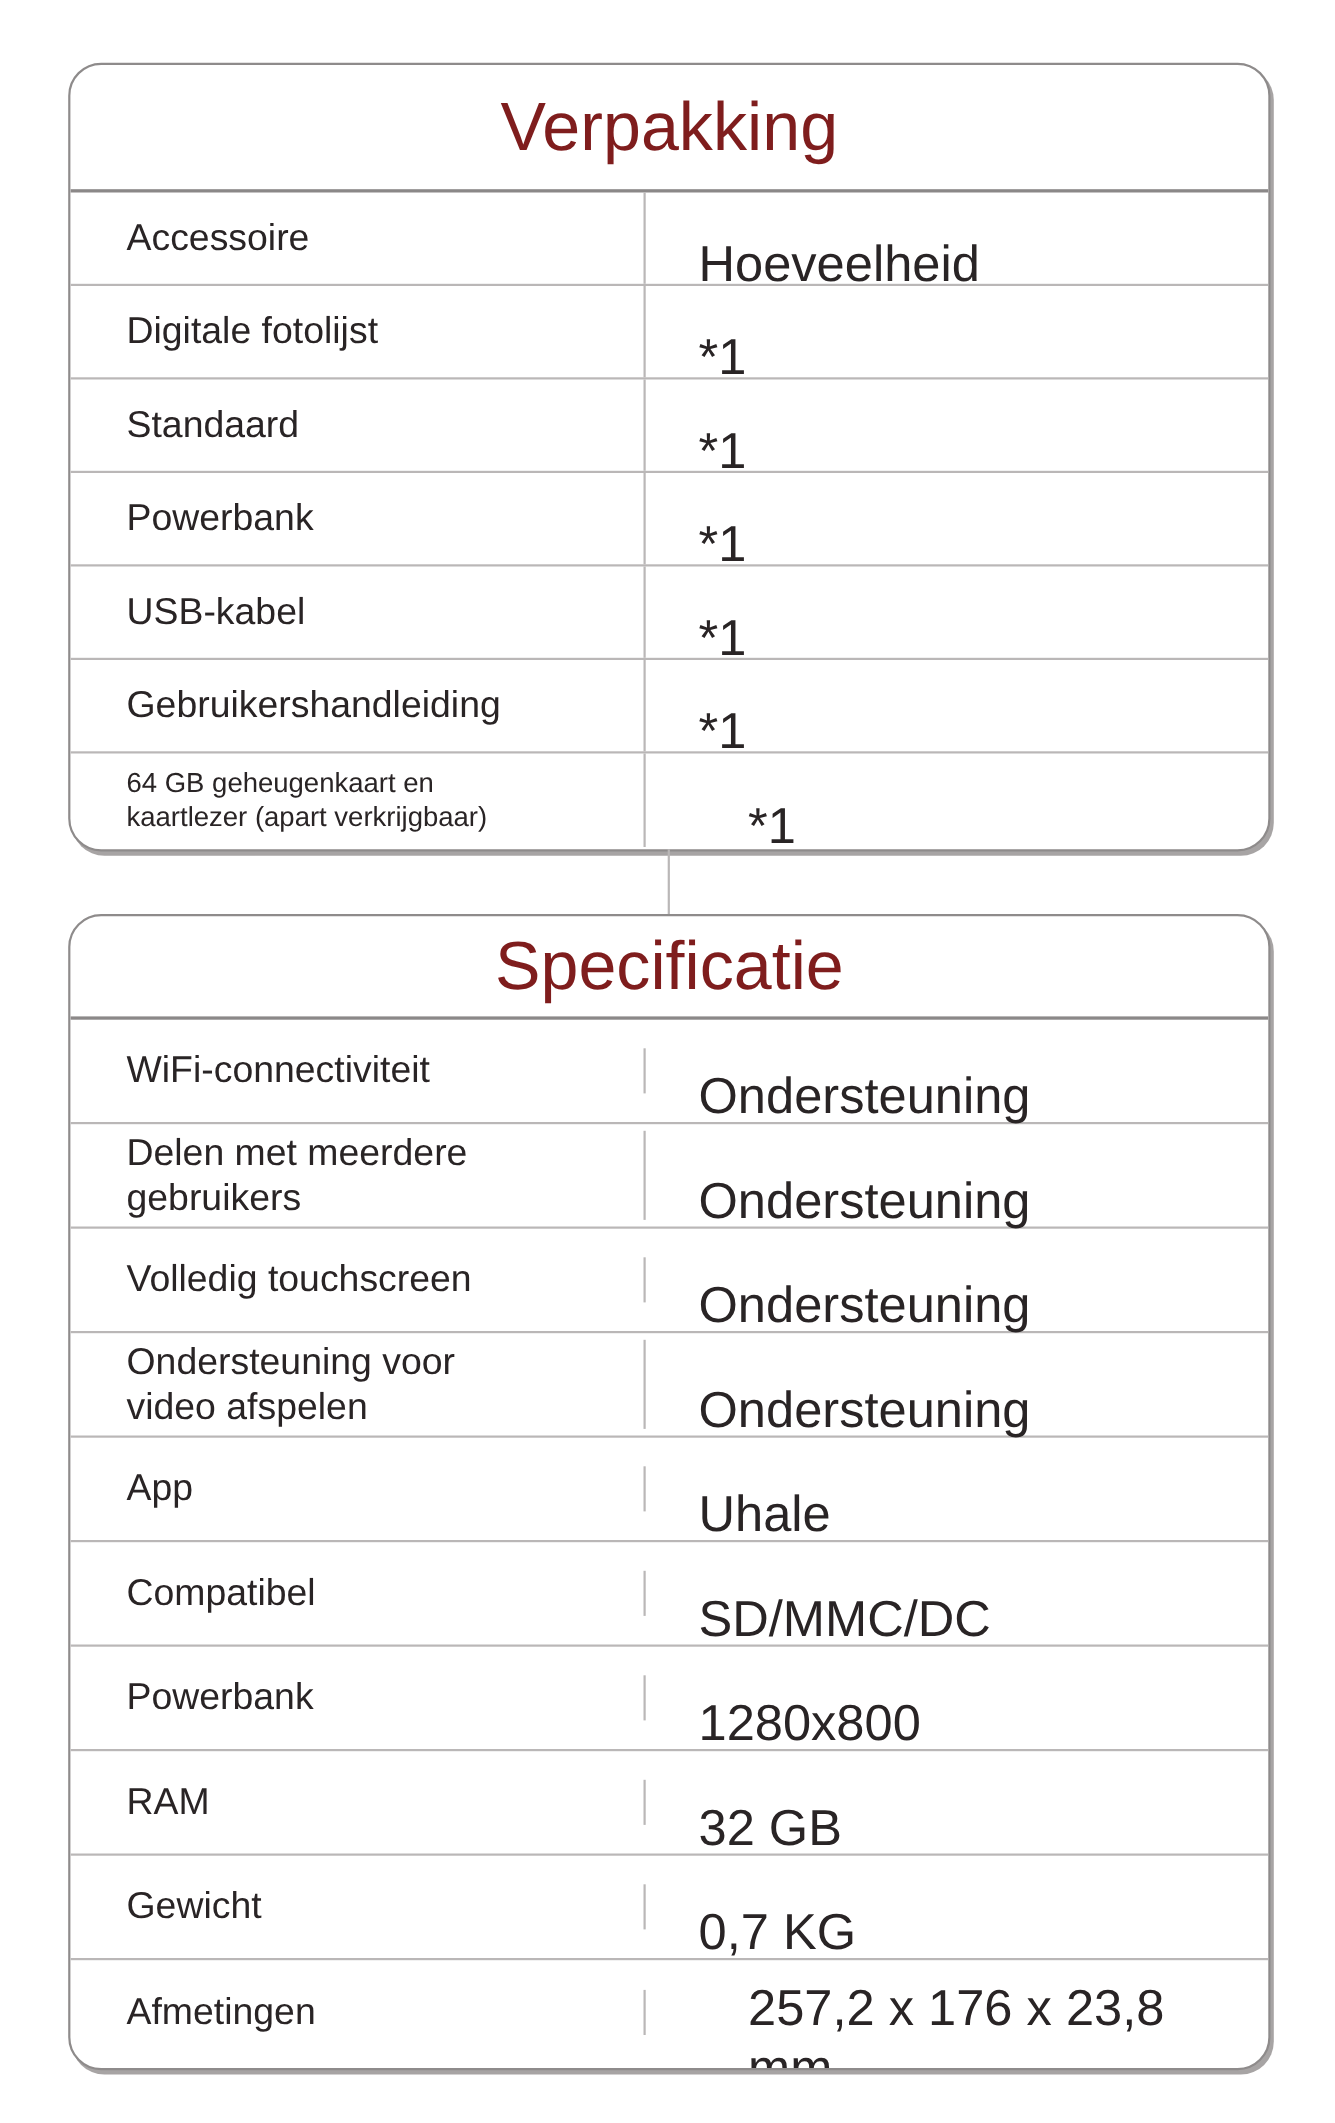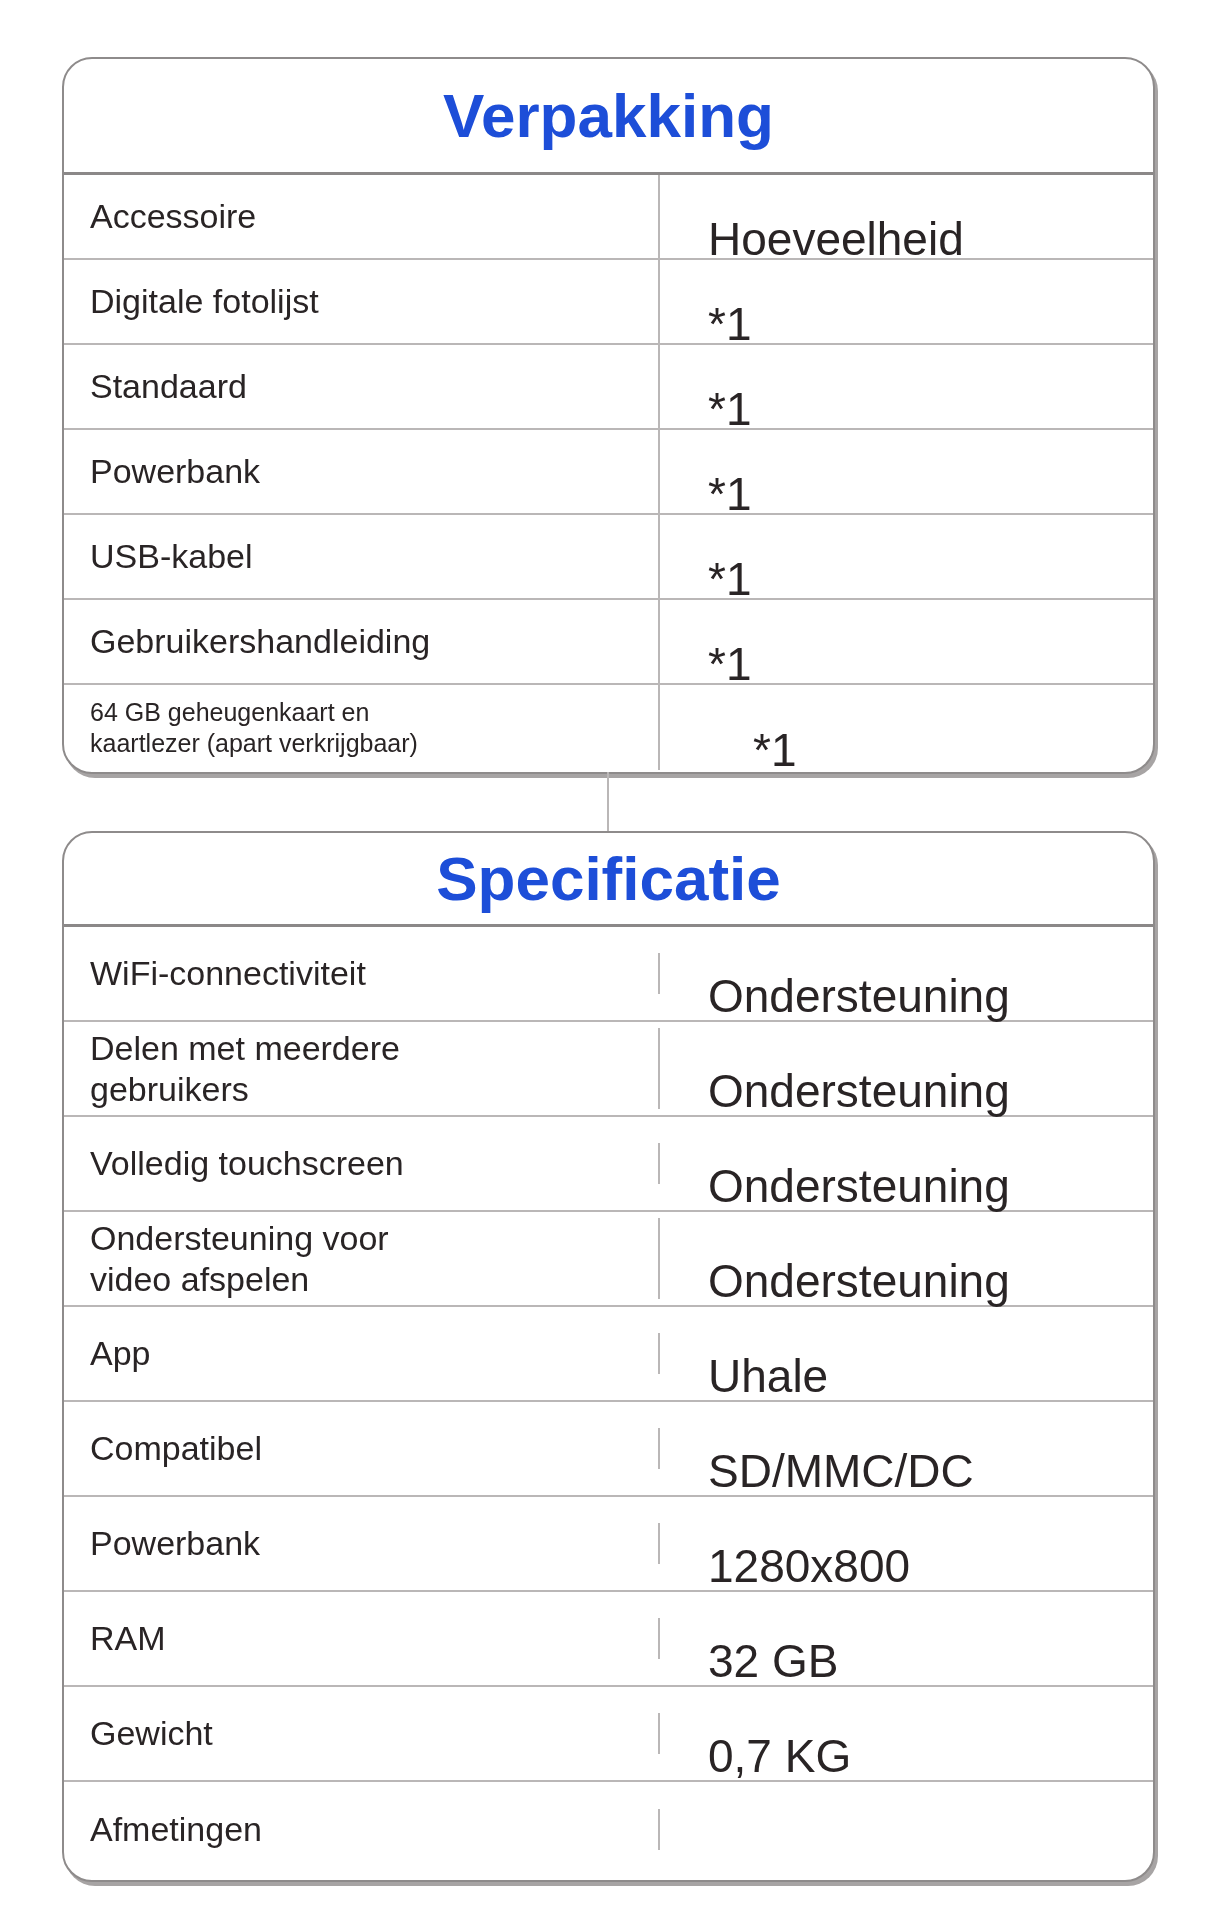--- a/index.html
+++ b/index.html
@@ -20,42 +20,42 @@
     border-radius: 30px;
     box-shadow: 3px 4px 0 #a7a4a4;
     box-sizing: border-box;
     overflow: hidden;
   }
   #verpakking-card { top: 57px; height: 717px; }
   #specificatie-card { top: 831px; height: 1051px; }
 
   .card-title {
     display: flex; align-items: center; justify-content: center;
-    font-size: 62px; font-weight: bold;
-    color: #1d4ed8;
+    font-size: 62px; font-weight: normal;
+    color: #7f1d1d;
     border-bottom: 3px solid #8b8888;
     box-sizing: border-box;
   }
   #verpakking-card .card-title { height: 116px; }
   #specificatie-card .card-title { height: 94px; }
 
   .trow {
     display: flex;
     box-sizing: border-box;
     border-bottom: 2px solid #bab7b7;
   }
   .trow:last-child { border-bottom: none; gap: 45px; }
   #verpakking-card .trow { height: 85px; }
   #specificatie-card .trow { height: 95px; align-items: center; }
 
   .cl {
-    width: 596px;
+    width: 523px;
     box-sizing: border-box;
     border-right: 2px solid #bab7b7;
-    padding-left: 26px; padding-right: 20px;
+    padding-left: 51px; padding-right: 20px;
     display: flex; align-items: center;
     font-size: 34px;
     line-height: 1.18;
     white-space: pre-line;
   }
   .cr {
     flex: 1;
     box-sizing: border-box;
     padding-left: 48px; padding-right: 16px;
     display: flex; align-items: center;
@@ -148,14 +148,15 @@
   <div class="trow">
     <div class="cl">RAM</div>
     <div class="cr">32 GB</div>
   </div>
   <div class="trow">
     <div class="cl">Gewicht</div>
     <div class="cr">0,7 KG</div>
   </div>
   <div class="trow">
     <div class="cl">Afmetingen</div>
+    <div class="cr">257,2 x 176 x 23,8 mm</div>
   </div>
 </div>
 
 </body></html>

